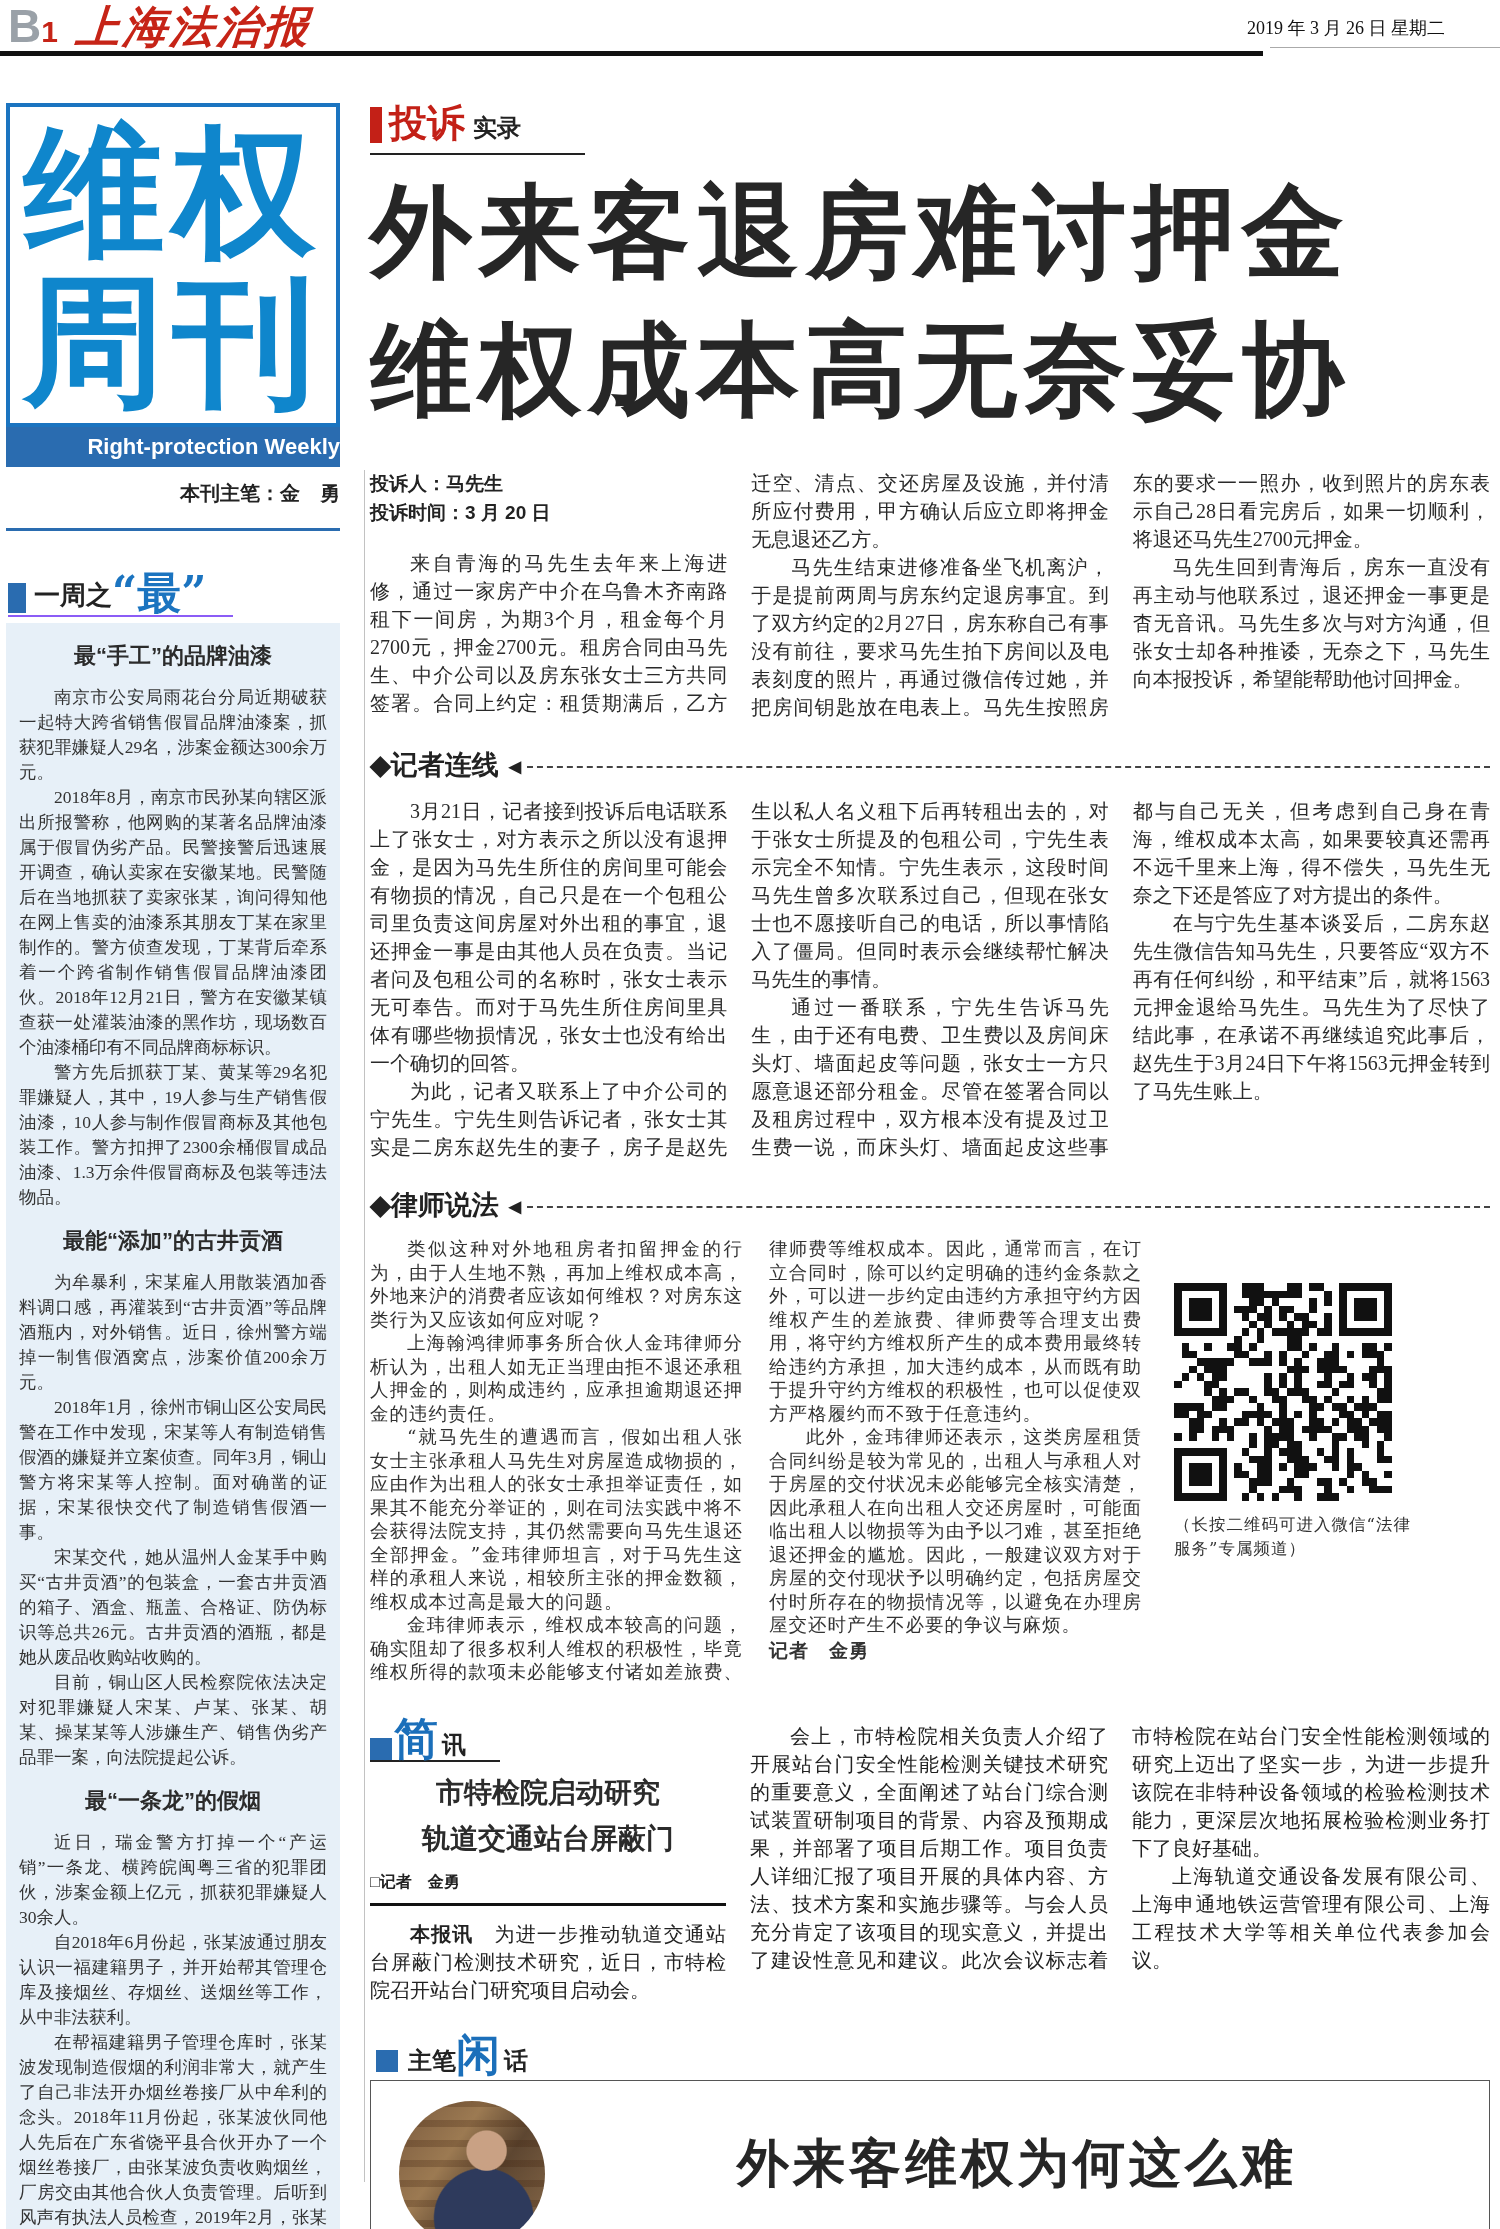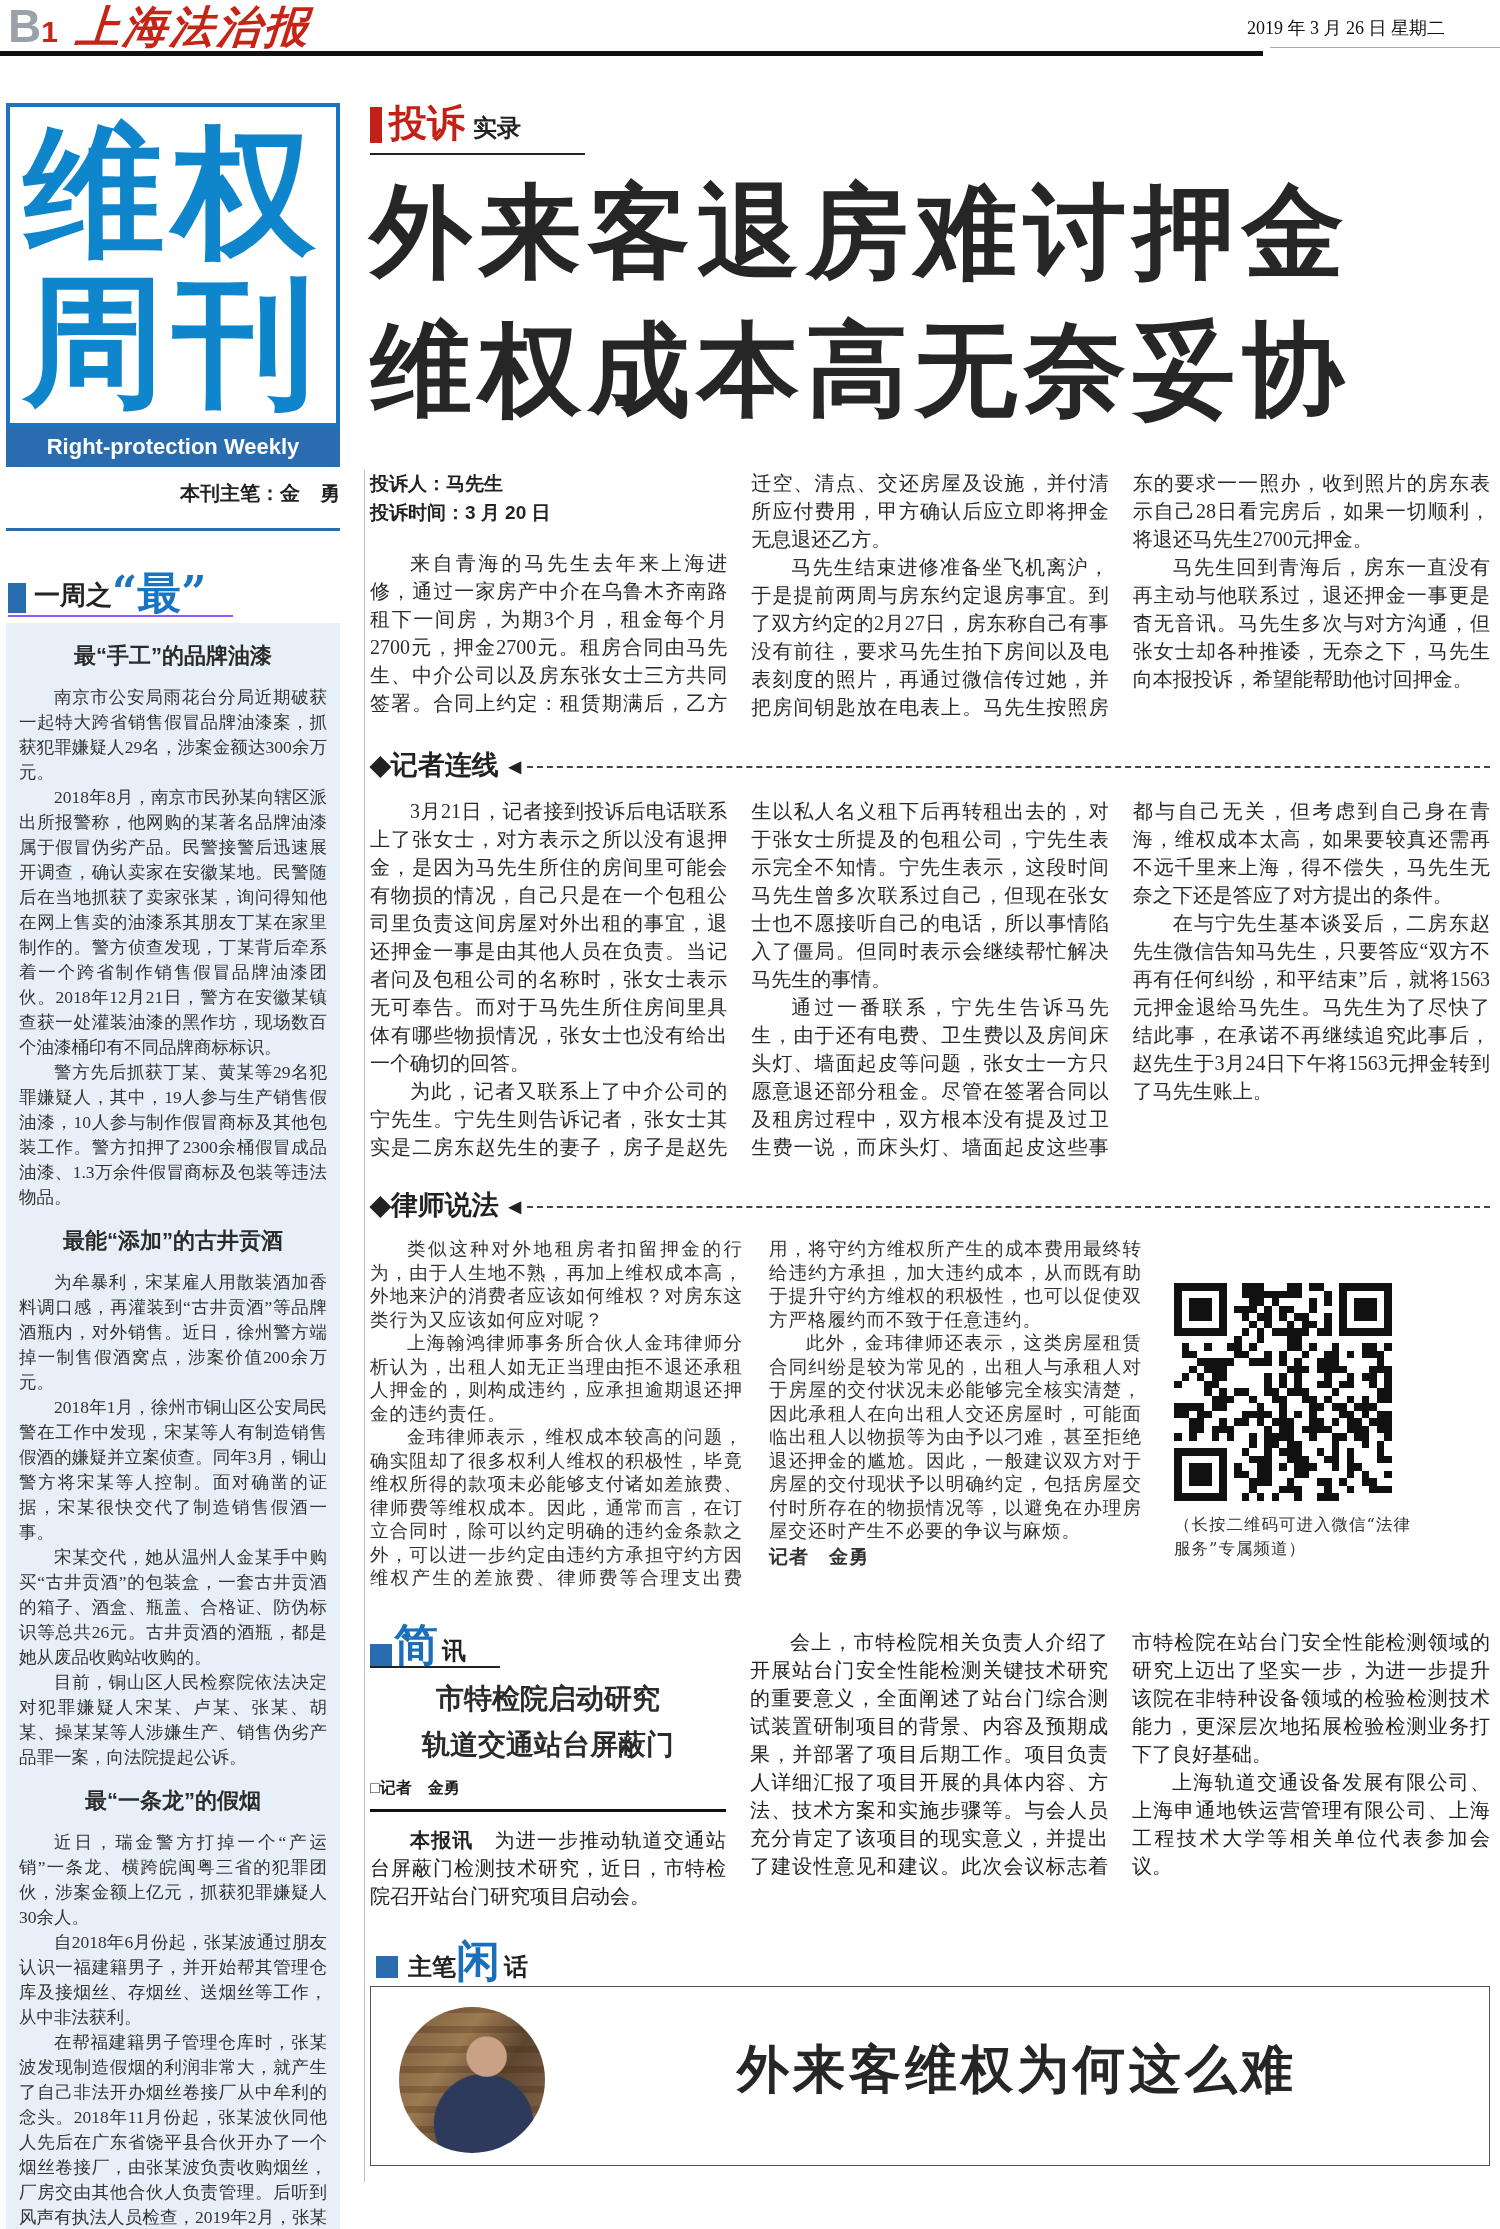--- a/index.html
+++ b/index.html
@@ -16,21 +16,21 @@
   .hdr-rule-r { position:absolute; left:1270px; right:0; top:47px; height:1px; background:#aaa; }
 
   
   .page-row { display:flex; padding:45px 10px 0 6px; }
   .vline { position:absolute; left:364px; top:470px; width:1px; height:1712px; background:#c2c2c2; }
 
   
   .sidebar { width:334px; flex:none; }
   .sb-box { border:4px solid #1b74c0; background:#fff; padding:10px 0 6px; }
   .sb-ch { text-align:center; font-family:"Liberation Sans",sans-serif; font-weight:bold; font-size:142px; line-height:150px; color:#0f86cc; letter-spacing:8px; }
-  .sb-en { background:#2a6cb0; color:#fff; font-family:"Liberation Sans",sans-serif; font-weight:bold; font-size:22px; text-align:center; padding:7px 0; }
+  .sb-en { background:#2a6cb0; color:#fff; font-family:"Liberation Sans",sans-serif; font-weight:bold; font-size:22px; text-align:right; padding:7px 0; }
   .sb-editor { text-align:right; font-weight:bold; font-size:20px; padding:13px 0 21px; border-bottom:3px solid #2a6cb0; }
   .sb-weekly { display:flex; align-items:flex-end; margin:42px 0 6px 2px; border-bottom:2px solid #8b5cf6; width:225px; padding-bottom:2px; }
   .sb-weekly .sq { width:18px; height:30px; background:#2a6cb0; margin-right:8px; }
   .sb-weekly .pre { font-weight:bold; font-size:26px; line-height:34px; }
   .sb-weekly .big { font-weight:bold; font-size:44px; line-height:40px; color:#1b74c0; font-family:"DejaVu Serif",serif; }
   .sb-news { background:#e7f0f8; padding:16px 13px 14px; margin-top:6px; }
   .sb-news h3 { text-align:center; font-family:"Liberation Sans",sans-serif; font-size:22px; color:#2b2b2b; margin:16px 0 14px; }
   .sb-news h3:first-child { margin-top:2px; }
   .sb-news p { font-size:17.5px; line-height:25px; text-align:justify; text-indent:2em; color:#333; }
 
@@ -182,20 +182,21 @@
       <span>◆</span>
       <span>律师说法</span>
       <span class="arrow">◀</span>
       <span class="dash"></span>
     </div>
     <div class="law-row">
       <div class="law-text">
         <div>
             <p>类似这种对外地租房者扣留押金的行为，由于人生地不熟，再加上维权成本高，外地来沪的消费者应该如何维权？对房东这类行为又应该如何应对呢？</p>
             <p>上海翰鸿律师事务所合伙人金玮律师分析认为，出租人如无正当理由拒不退还承租人押金的，则构成违约，应承担逾期退还押金的违约责任。</p>
+            <p>“就马先生的遭遇而言，假如出租人张女士主张承租人马先生对房屋造成物损的，应由作为出租人的张女士承担举证责任，如果其不能充分举证的，则在司法实践中将不会获得法院支持，其仍然需要向马先生退还全部押金。”金玮律师坦言，对于马先生这样的承租人来说，相较所主张的押金数额，维权成本过高是最大的问题。</p>
             <p>金玮律师表示，维权成本较高的问题，确实阻却了很多权利人维权的积极性，毕竟维权所得的款项未必能够支付诸如差旅费、律师费等维权成本。因此，通常而言，在订立合同时，除可以约定明确的违约金条款之外，可以进一步约定由违约方承担守约方因维权产生的差旅费、律师费等合理支出费用，将守约方维权所产生的成本费用最终转给违约方承担，加大违约成本，从而既有助于提升守约方维权的积极性，也可以促使双方严格履约而不致于任意违约。</p>
             <p>此外，金玮律师还表示，这类房屋租赁合同纠纷是较为常见的，出租人与承租人对于房屋的交付状况未必能够完全核实清楚，因此承租人在向出租人交还房屋时，可能面临出租人以物损等为由予以刁难，甚至拒绝退还押金的尴尬。因此，一般建议双方对于房屋的交付现状予以明确约定，包括房屋交付时所存在的物损情况等，以避免在办理房屋交还时产生不必要的争议与麻烦。</p>
           </div>
         <p class="law-byline">记者　金勇</p>
       </div>
       <div class="law-aside">
         <svg class="qr" viewBox="0 0 29 29" shape-rendering="crispEdges">
             <rect width="29" height="29" fill="#fff"></rect>
             <rect x="9" y="0" width="1" height="1" fill="#111"></rect>
             <rect x="10" y="0" width="1" height="1" fill="#111"></rect>

